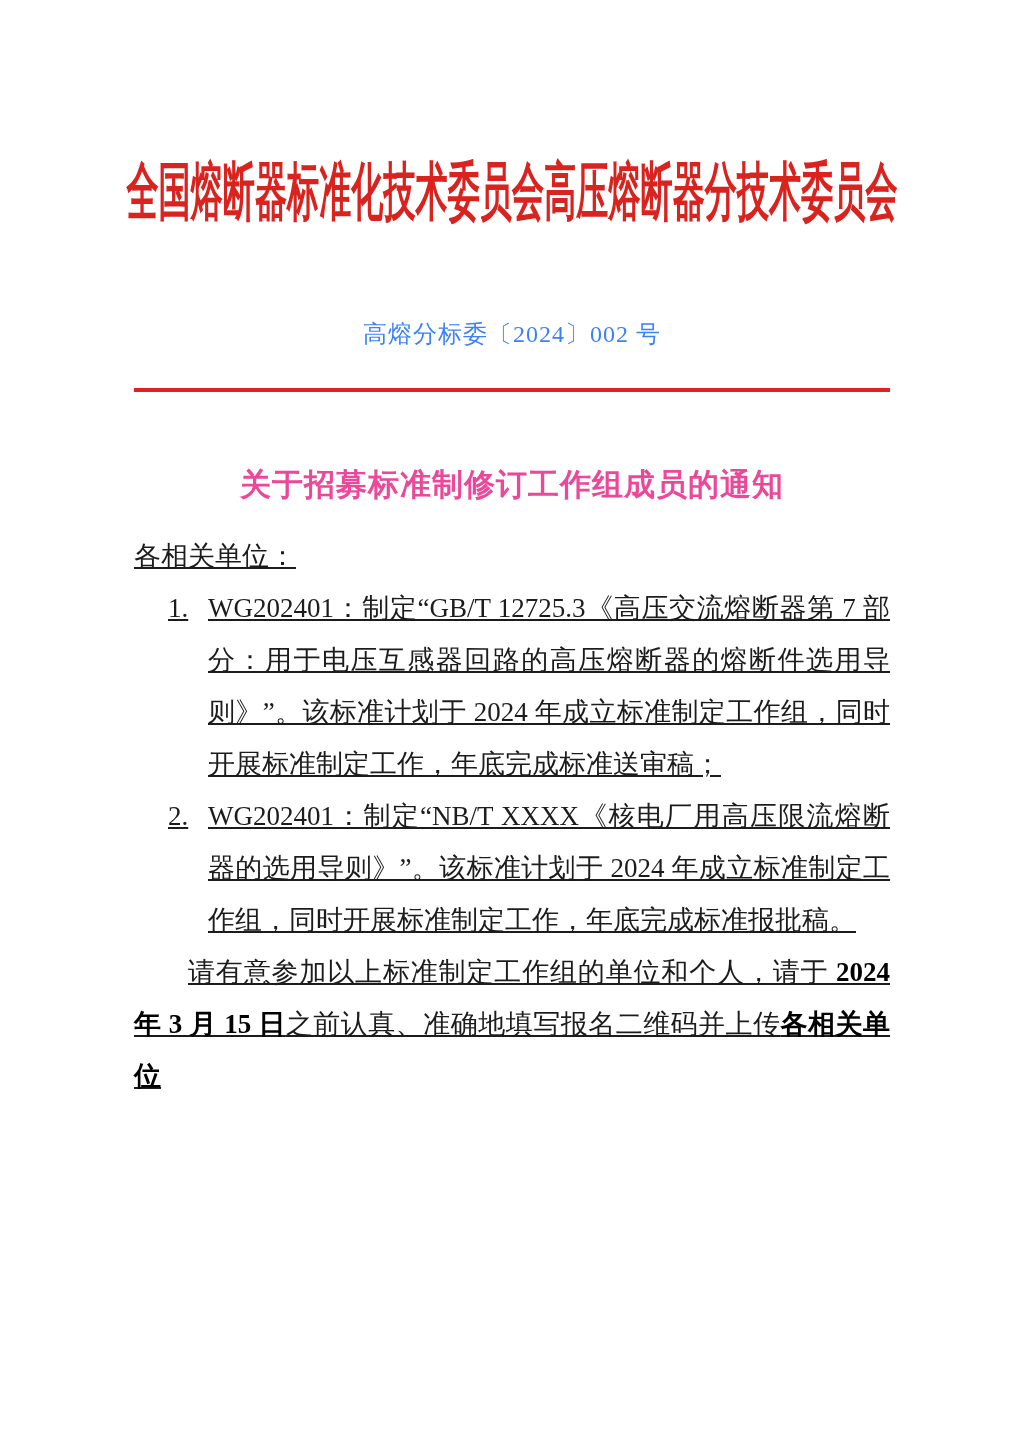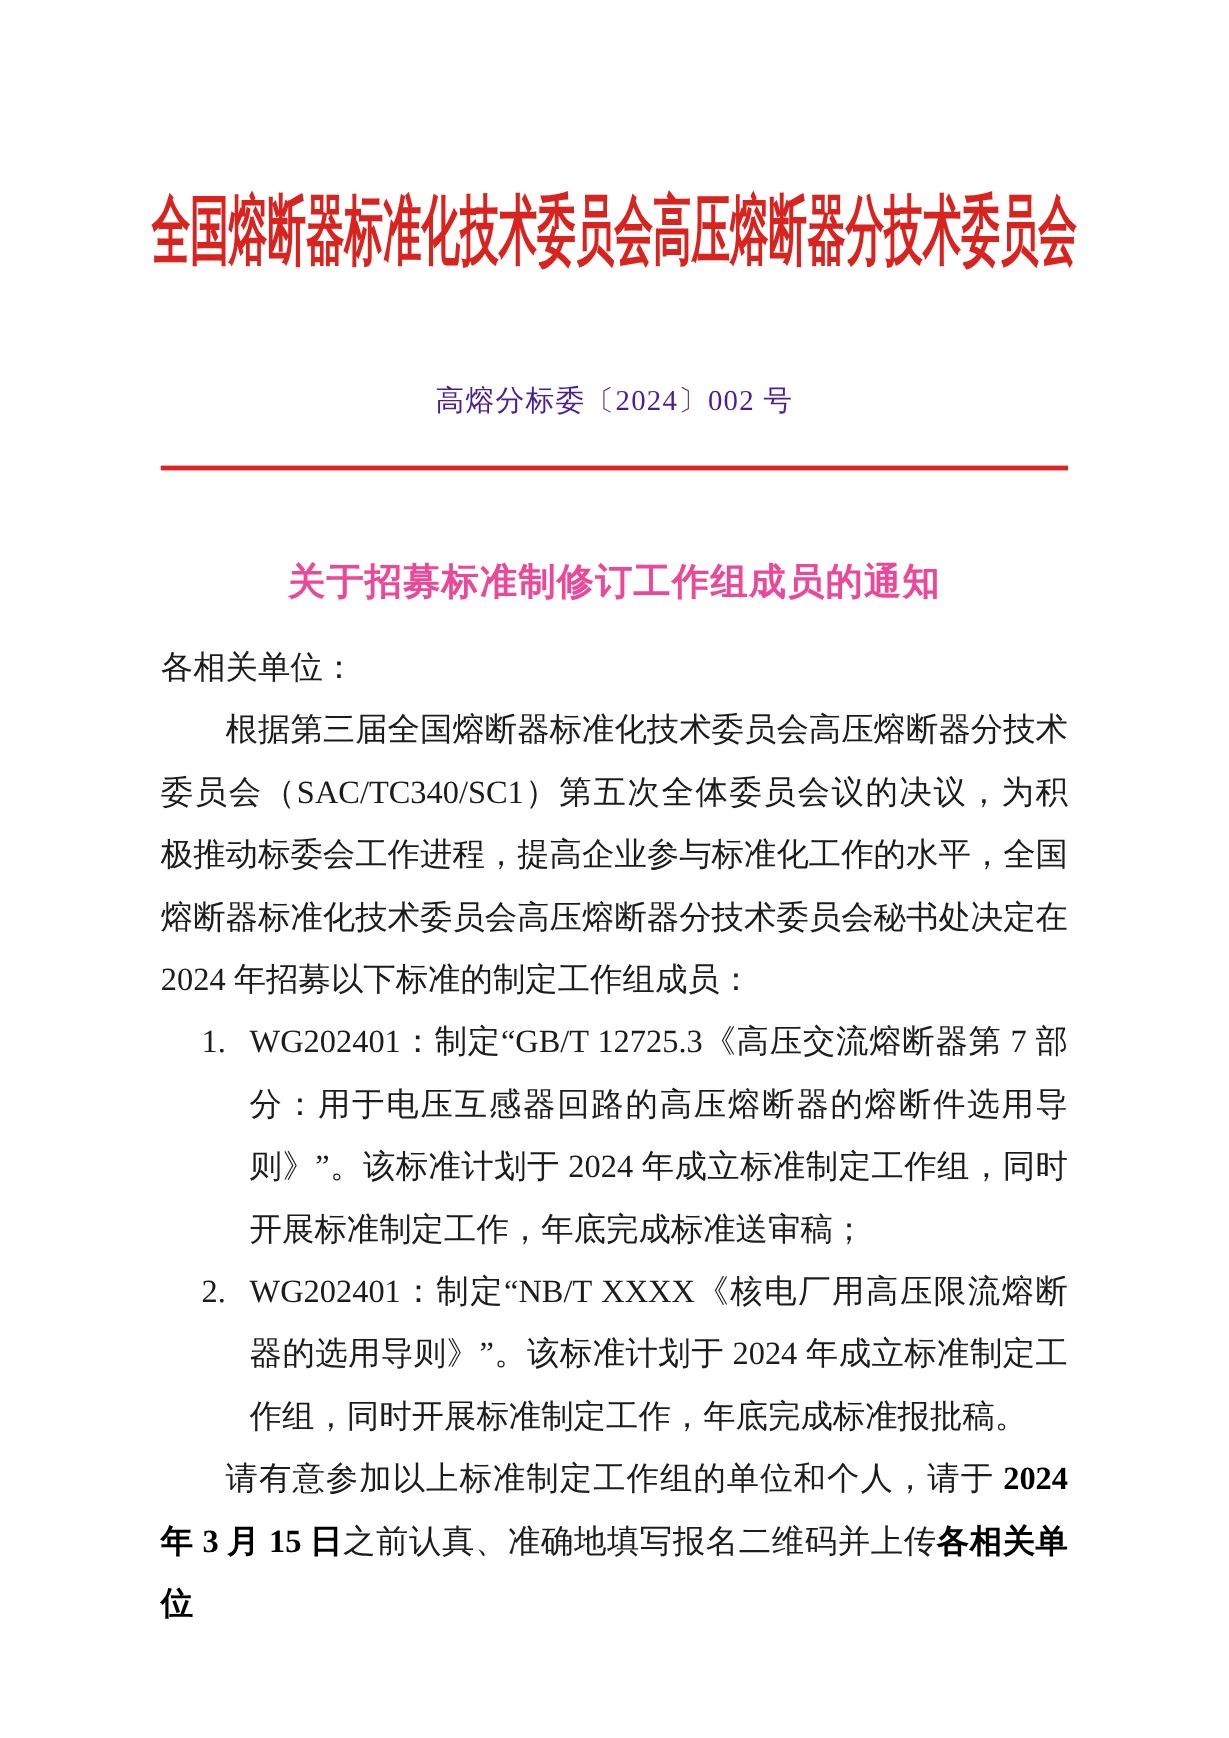--- a/index.html
+++ b/index.html
@@ -37,21 +37,21 @@
     color: var(--header-red);
     white-space: nowrap;
     transform: scaleX(0.51);
     transform-origin: center;
   }
   .doc-number {
     margin-top: 90px;
     text-align: center;
     font-size: 24px;
     letter-spacing: 1px;
-    color: #4c1d95;
+    color: #3b82f6;
   }
   .red-line {
     margin: 38px auto 0 auto;
     width: 756px;
     height: 4px;
     background: var(--divider-red);
   }
   .notice-title {
     margin: 72px 0 0 0;
     text-align: center;
@@ -59,20 +59,21 @@
     font-weight: bold;
     color: #ec4899;
     letter-spacing: 1px;
   }
   .body {
     width: 756px;
     margin: 24px auto 0 auto;
     font-size: 27px;
     line-height: 52px;
     text-align: justify;
+    text-decoration: underline;
   }
   .salutation {
     margin: 0;
     text-indent: 0;
   }
   .para {
     margin: 0;
     text-indent: 2em;
   }
   .list-item {
@@ -110,21 +111,20 @@
   <div class="doc-number">高熔分标委〔2024〕002 号</div>
 
   <div class="red-line"></div>
 
   <h1 class="notice-title">关于招募标准制修订工作组成员的通知</h1>
 
   <div class="body">
 
     <p class="salutation">各相关单位：</p>
 
-    <p class="para">根据第三届全国熔断器标准化技术委员会高压熔断器分技术委员会（SAC/TC340/SC1）第五次全体委员会议的决议，为积极推动标委会工作进程，提高企业参与标准化工作的水平，全国熔断器标准化技术委员会高压熔断器分技术委员会秘书处决定在 2024 年招募以下标准的制定工作组成员：</p>
 
     <div class="list-item">
       <span class="num">1.</span>
       <span class="item-text">WG202401：制定“GB/T 12725.3《高压交流熔断器第 7 部分：用于电压互感器回路的高压熔断器的熔断件选用导则》”。该标准计划于 2024 年成立标准制定工作组，同时开展标准制定工作，年底完成标准送审稿；</span>
     </div>
 
     <div class="list-item">
       <span class="num">2.</span>
       <span class="item-text">WG202401：制定“NB/T XXXX《核电厂用高压限流熔断器的选用导则》”。该标准计划于 2024 年成立标准制定工作组，同时开展标准制定工作，年底完成标准报批稿。</span>
     </div>

